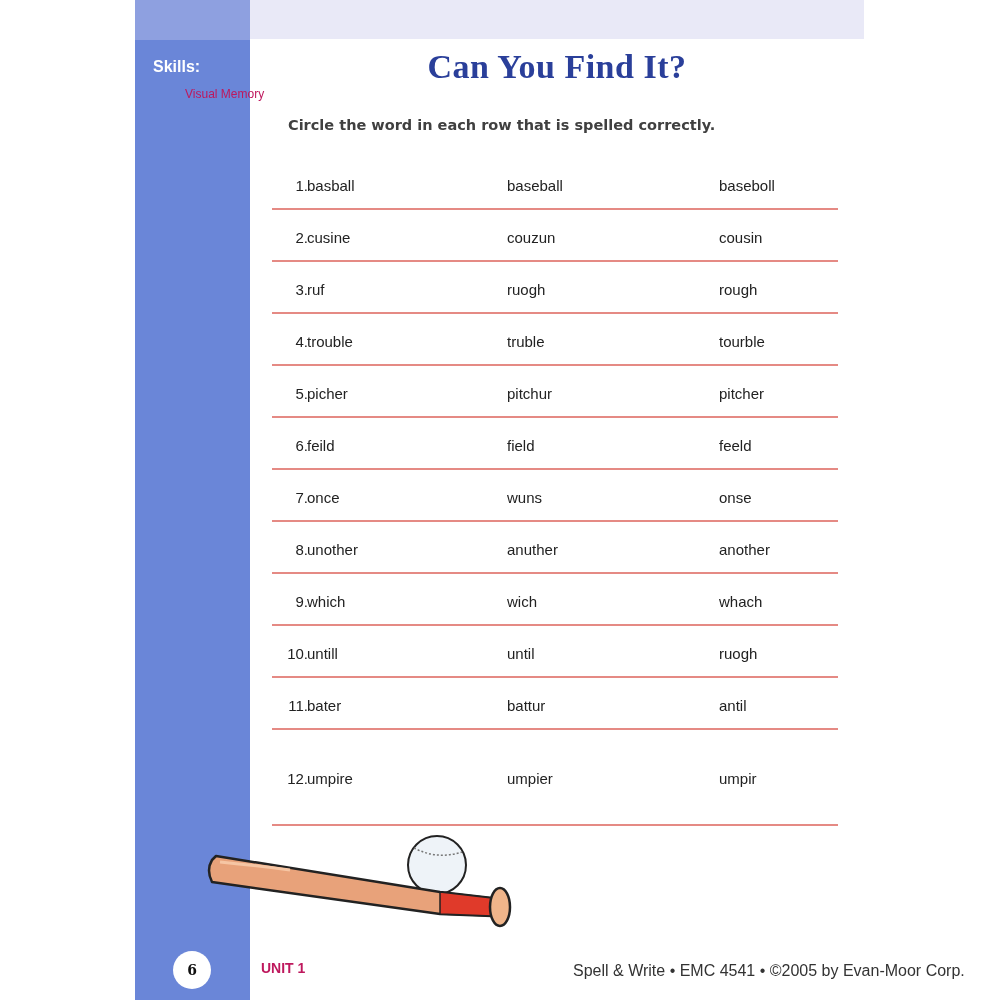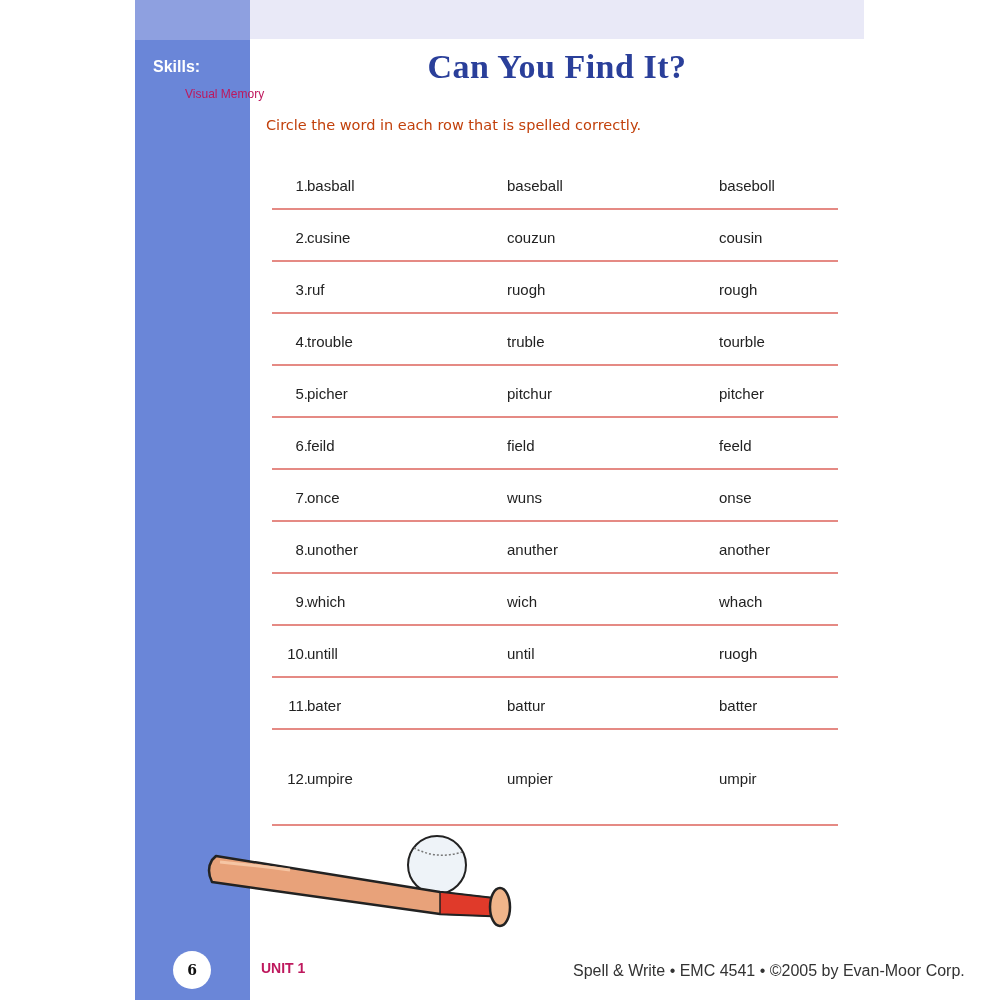--- a/index.html
+++ b/index.html
@@ -30,22 +30,22 @@
     position: absolute; left: 153px; top: 87px;
     font-family: "Liberation Sans", sans-serif;
     font-size: 12px; color: #be185d; margin-left: 32px;
   }
   .title {
     position: absolute; left: 250px; width: 614px; top: 48px; text-align: center;
     font-family: Liberation Serif, serif; font-weight: bold;
     font-size: 34px; color: #2a3f9a; letter-spacing: 0.5px;
   }
   .instructions {
-    position: absolute; left: 266px; top: 117px;
-    font-family: "DejaVu Sans", sans-serif; font-size: 14.5px; color: #c2410c;
+    position: absolute; left: 288px; top: 117px;
+    font-family: "DejaVu Sans", sans-serif; font-size: 14.5px; color: #404040; font-weight: bold;
   }
   .rows { position: absolute; left: 272px; top: 158px; width: 566px; }
   .row {
     position: relative; height: 52px;
     border-bottom: 2px solid #e58a84;
     box-sizing: border-box;
   }
   .row.last { height: 96px; }
   .cell {
     position: absolute; top: 19px;
@@ -145,21 +145,21 @@
     <div class="row">
       <span class="cell num">10.</span>
       <span class="cell c1">untill</span>
       <span class="cell c2">until</span>
       <span class="cell c3">ruogh</span>
     </div>
     <div class="row">
       <span class="cell num">11.</span>
       <span class="cell c1">bater</span>
       <span class="cell c2">battur</span>
-      <span class="cell c3">batter</span>
+      <span class="cell c3">antil</span>
     </div>
     <div class="row last">
       <span class="cell num">12.</span>
       <span class="cell c1">umpire</span>
       <span class="cell c2">umpier</span>
       <span class="cell c3">umpir</span>
     </div>
   </div>
 
   <svg class="bat-art" width="330" height="110" viewBox="0 0 330 110">

